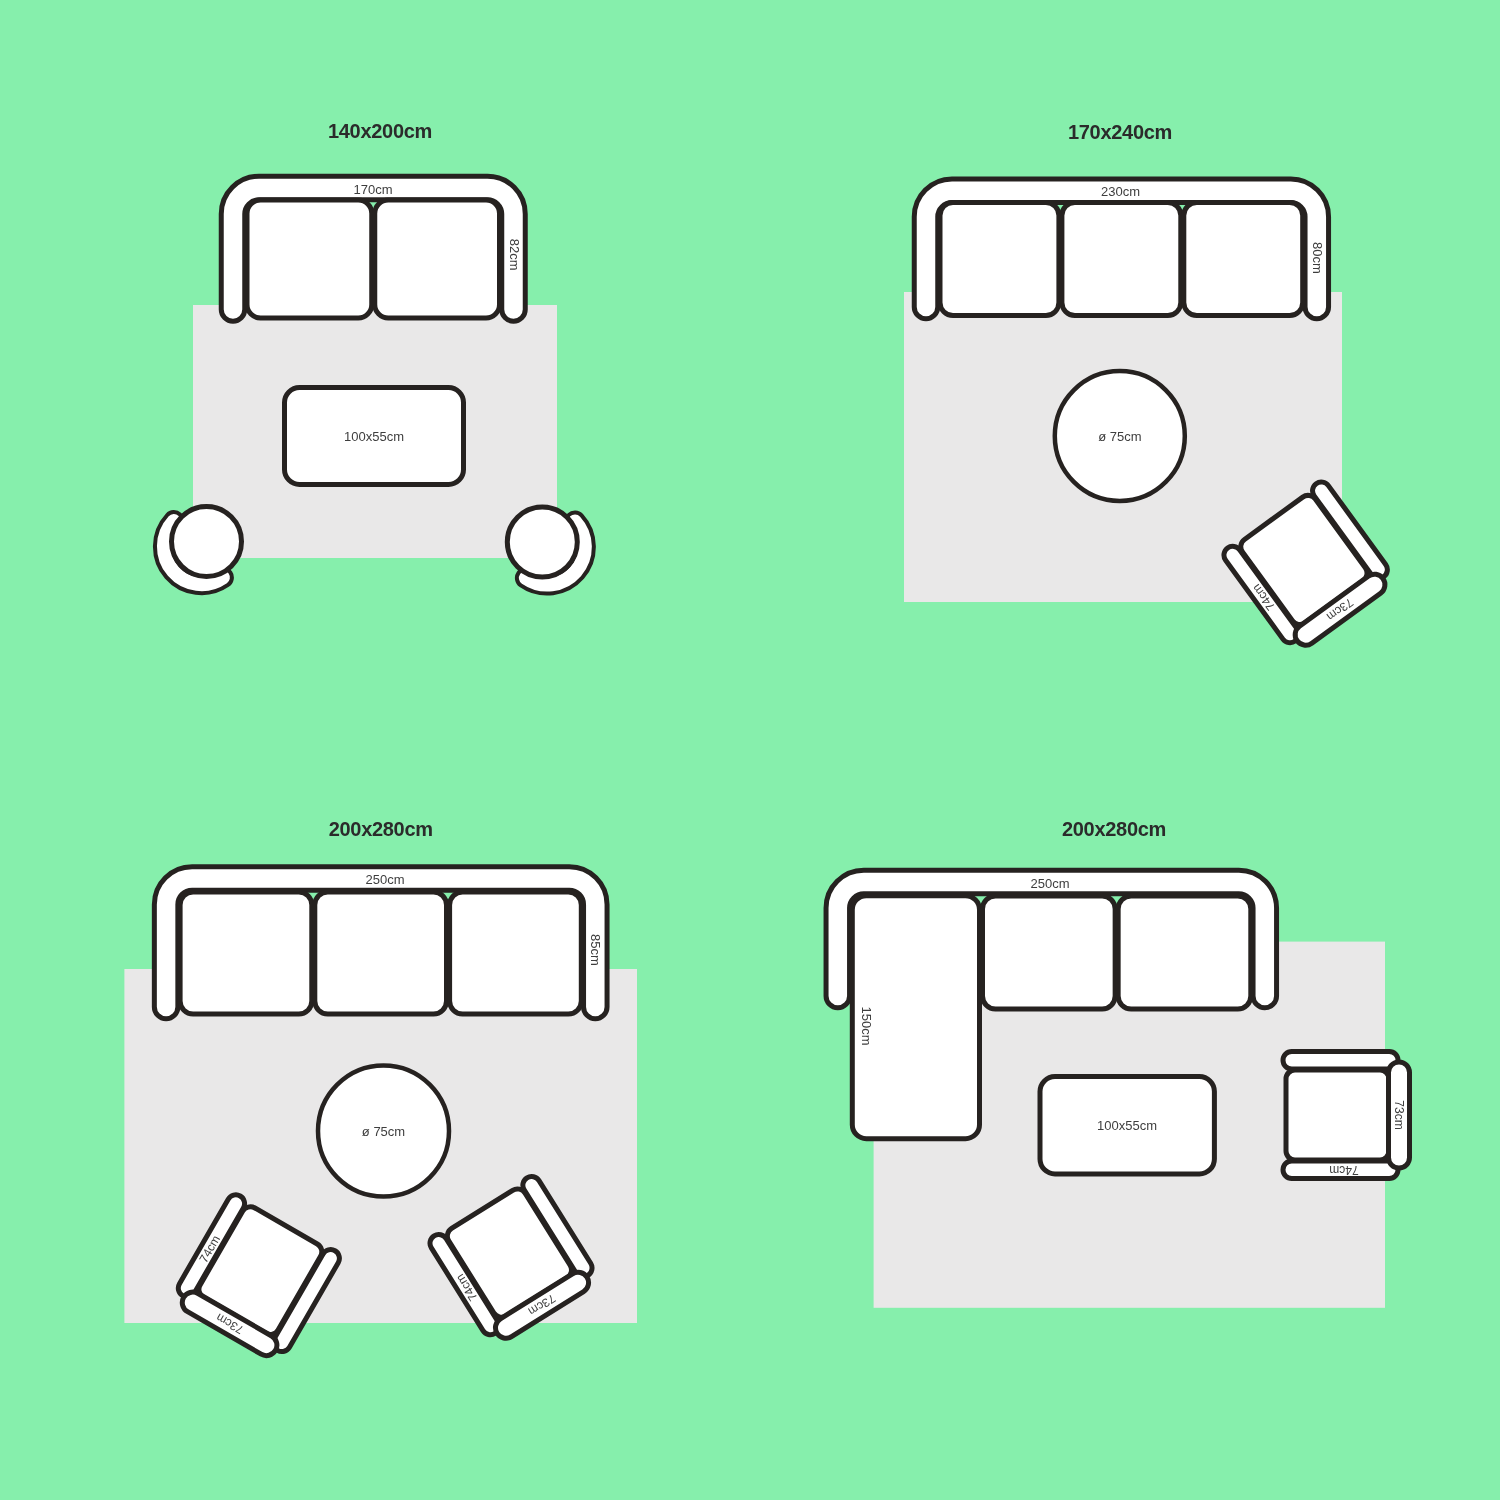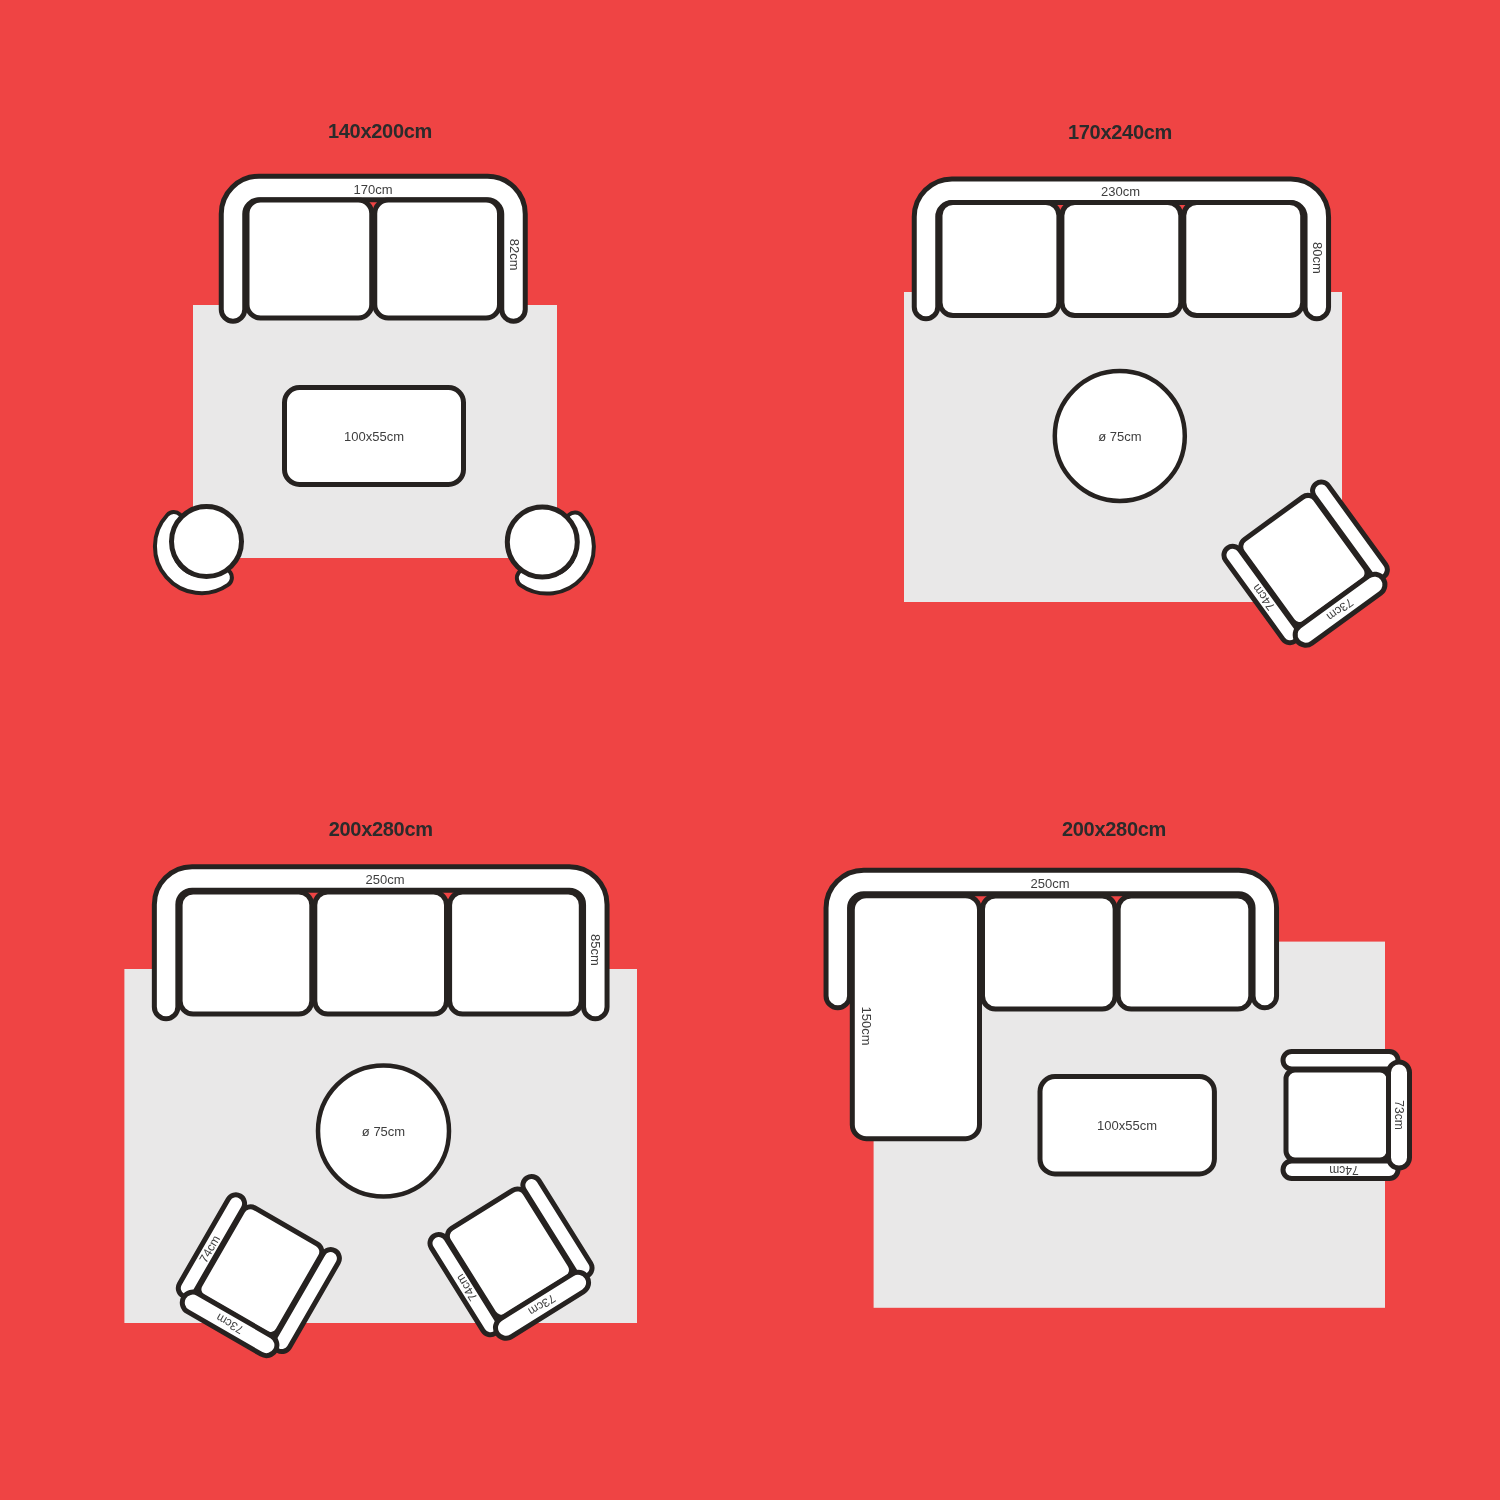--- a/index.html
+++ b/index.html
@@ -1,16 +1,16 @@
 <!DOCTYPE html>
 <html><head>
 <meta charset="utf-8">
 <style>
   html,body{margin:0;padding:0;background:#ffffff;}
-  .page{width:1500px;height:1500px;position:relative;background:#ef4444;overflow:hidden;}
+  .page{width:1500px;height:1500px;position:relative;background:#86efac;overflow:hidden;}
   text{font-family:"Liberation Sans",sans-serif;}
   .title{font-size:20px;font-weight:700;fill:#2b2b2b;letter-spacing:-0.3px;}
   .lbl{font-size:13px;font-weight:400;fill:#3e3e3e;}
   .lbs{font-size:12px;font-weight:400;fill:#3e3e3e;}
 </style>
 </head>
 <body>
 <div class="page">
 <svg width="1500" height="1500" viewBox="0 0 1500 1500">
 <defs>

